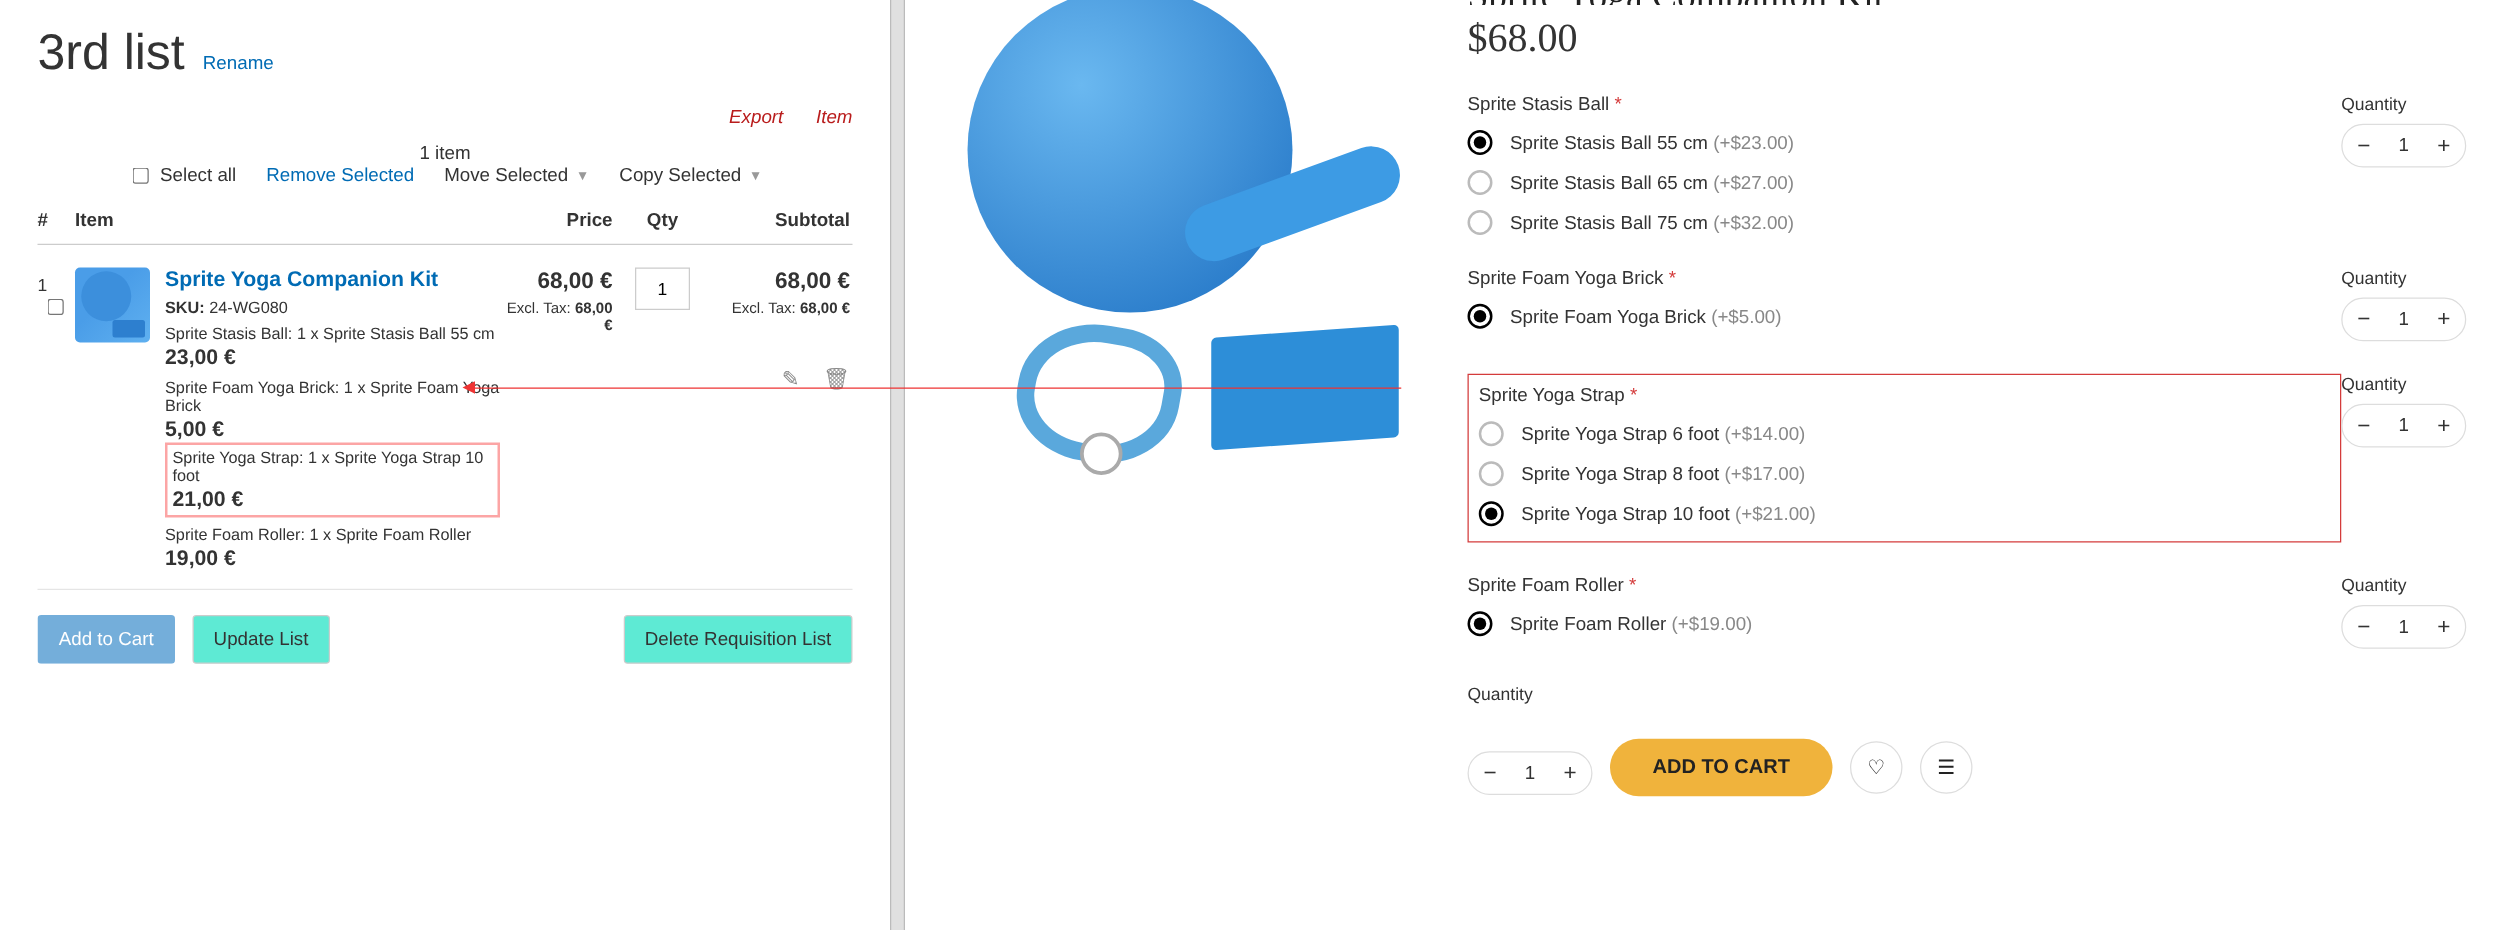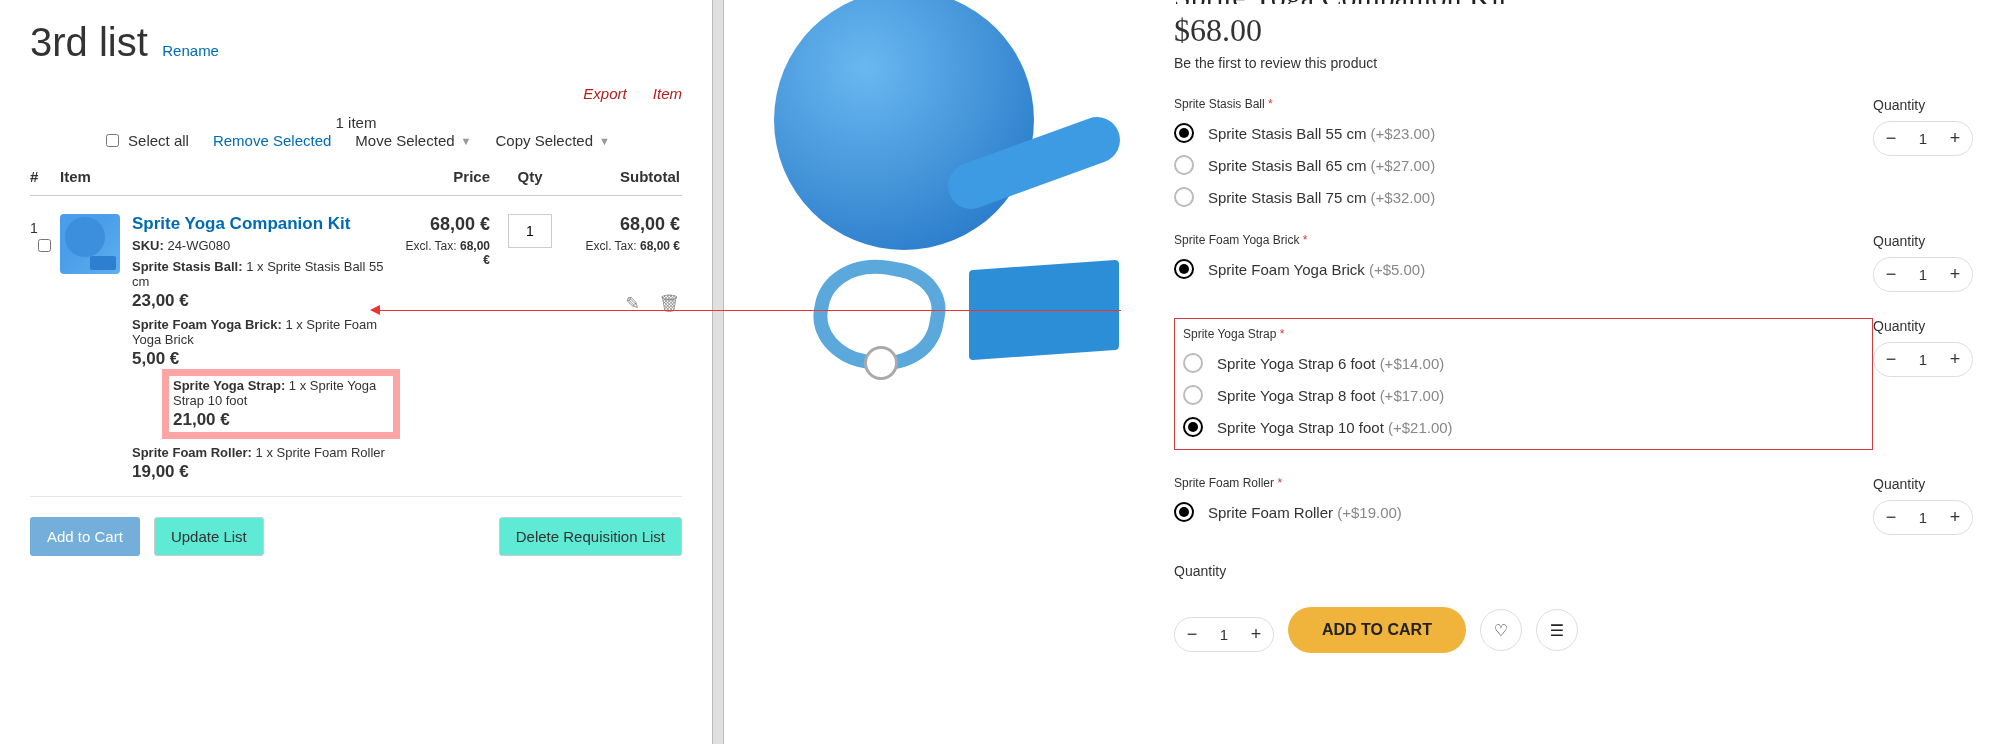--- a/index.html
+++ b/index.html
@@ -101,26 +101,25 @@
     content:"";position:absolute;left:5px;top:3px;width:40px;height:40px;border-radius:50%;background:#3c8fdc;
   }
   .thumb::after{
     content:"";position:absolute;right:4px;bottom:4px;width:26px;height:14px;background:#2d7fcf;border-radius:2px;
   }
   .item-details { flex:1; }
   .item-name { color: #006bb4; font-size: 17px; font-weight: 600; }
   .sku-line { font-size: 13px; margin-top:4px;}
   .sku-line b { font-weight: 700; }
   .bundle-line { font-size: 13px; margin-top: 6px; }
-  .bundle-line b { font-weight: 700; }
+  .bundle-line b { font-weight: 400; }
   .bundle-price { font-size: 17px; font-weight: 700; margin-top:2px;}
   .boxed {
-    border: 7px solid #fca5a5;
+    border: 2px solid #fca5a5;
     padding: 2px 4px;
-    margin-left: 30px;
   }
   .price-main { font-size: 18px; font-weight: 700; text-align:right;}
   .excl { font-size: 12px; text-align:right; margin-top:4px;}
   .excl b { font-weight:700;}
   .qty-input {
     width: 44px; height: 34px; text-align:center;
     border:1px solid #ccc; font-size:14px;
   }
   .row-icons { text-align:right; margin-top: 40px; color:#888; font-size:17px;}
   .row-icons span { margin-left:14px; cursor:pointer;}
@@ -185,21 +184,21 @@
   }
   .sku-right { float:right; font-size:13px; color:#888; margin-top:-18px;}
   .price-right {
     font-size:32px; color:#333; font-weight:500; margin-top:8px;
     font-family: Georgia, serif;
   }
   .review-link { font-size:14px; color:#333; margin-top:6px; cursor:pointer;}
 
   .option-block { margin-top:26px; display:flex; justify-content:space-between; align-items:flex-start;}
   .option-left { flex:1; }
-  .opt-title { font-size:12px; color:#333; }
+  .opt-title { font-size:15px; color:#333; }
   .opt-title .req { color:#d43b3b; }
   .radio-row {
     display:flex; align-items:center; gap:14px; margin-top:12px; font-size:15px;
   }
   .radio {
     width:20px;height:20px;border:2px solid #bbb;border-radius:50%;
     display:inline-flex;align-items:center;justify-content:center;cursor:pointer;
     flex-shrink:0;
   }
   .radio.sel { border-color:#000;}
@@ -336,21 +335,20 @@
       <div class="brick-shape"></div>
       <div class="strap-shape"></div>
       <div class="buckle"></div>
     </div>
   </div>
 
   <div class="product-info">
     <div class="prod-title">Sprite Yoga Companion Kit</div>
     <div class="sku-right">SKU 24-WG080</div>
     <div class="price-right">$68.00</div>
-    <div class="review-link">Be the first to review this product</div>
 
     <div id="sections-holder">
         <div class="option-block">
           <div class="option-left">
             <div class="opt-title">Sprite Stasis Ball <span class="req">*</span></div>
             <div class="radio-row">
               <span class="radio sel"></span>
               <span>Sprite Stasis Ball 55 cm <span class="opt-extra">(+$23.00)</span></span>
             </div>
             <div class="radio-row">

